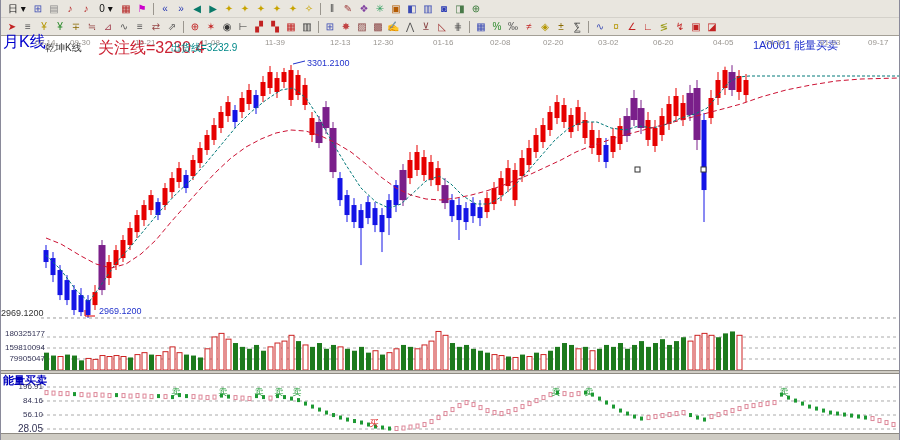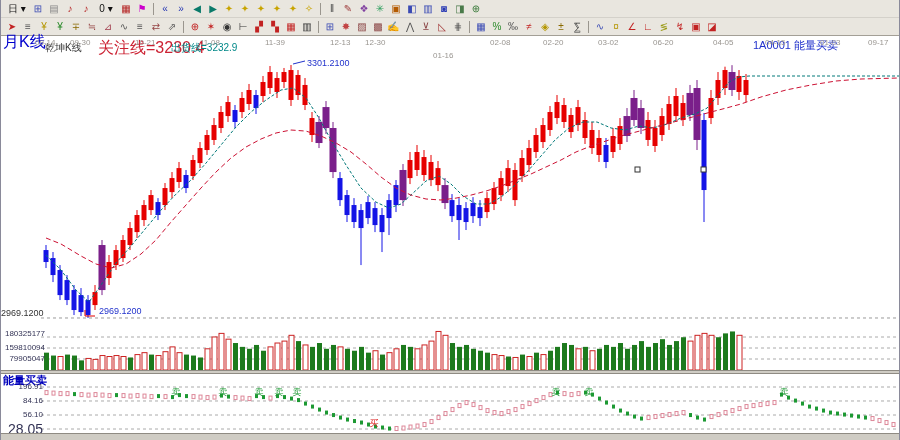--- a/index.html
+++ b/index.html
@@ -574,31 +574,31 @@
   <div class="lbl rt" style="left:0;top:329px;width:44px;font-size:8px;color:#333355;">180325177</div>
   <div class="lbl rt" style="left:0;top:343px;width:44px;font-size:8px;color:#333355;">159810094</div>
   <div class="lbl rt" style="left:0;top:354px;width:44px;font-size:8px;color:#333355;">79905047</div>
 
   <div class="splitter"></div>
   <div class="lbl" style="left:2px;top:375px;font-size:11px;font-weight:bold;color:#0000bb;">能量买卖</div>
 
   <div class="lbl rt" style="left:0;top:382px;width:42px;font-size:8px;color:#333355;">196.91</div>
   <div class="lbl rt" style="left:0;top:396px;width:42px;font-size:8px;color:#333355;">84.16</div>
   <div class="lbl rt" style="left:0;top:410px;width:42px;font-size:8px;color:#333355;">56.10</div>
-  <div class="lbl rt" style="left:0;top:424px;width:42px;font-size:14px;color:#333355;">28.05</div>
+  <div class="lbl rt" style="left:0;top:424px;width:42px;font-size:10px;color:#333355;">28.05</div>
 
   <div id="ticks">
       <div class="tick" style="left: 34px;">09-14</div>
       <div class="tick" style="left: 69px;">09-30</div>
       <div class="tick" style="left: 134px;">10-21</div>
       <div class="tick" style="left: 199px;">11-08</div>
       <div class="tick" style="left: 264px;">11-39</div>
       <div class="tick" style="left: 329px;">12-13</div>
-      <div class="tick" style="left: 364px;">12-30</div>
-      <div class="tick" style="left: 432px; margin-top: 13px;">01-16</div>
+      <div class="tick" style="left: 372px;">12-30</div>
+      <div class="tick" style="left: 432px;">01-16</div>
       <div class="tick" style="left: 489px;">02-08</div>
       <div class="tick" style="left: 542px;">02-20</div>
       <div class="tick" style="left: 597px;">03-02</div>
       <div class="tick" style="left: 652px;">06-20</div>
       <div class="tick" style="left: 712px;">04-05</div>
       <div class="tick" style="left: 764px;">04-15</div>
       <div class="tick" style="left: 819px;">01-03</div>
       <div class="tick" style="left: 867px;">09-17</div>
     </div>
   <div class="botbar"></div>

